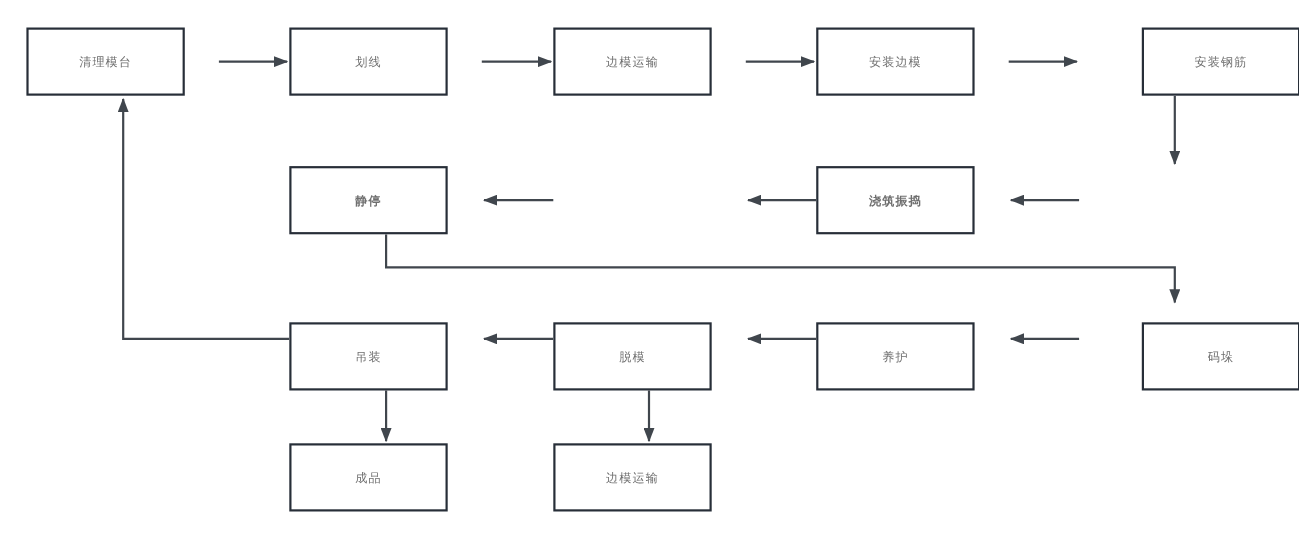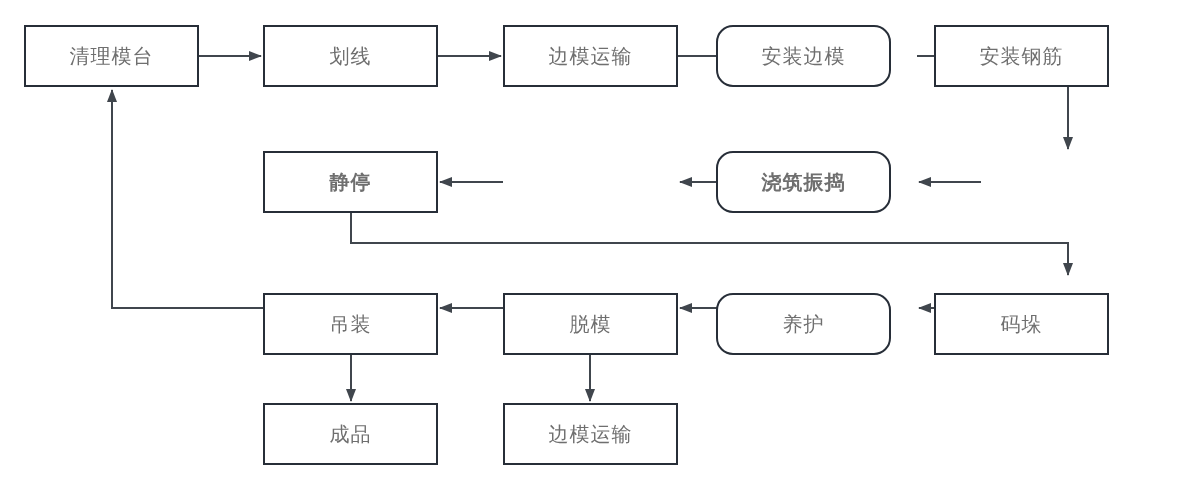--- a/index.html
+++ b/index.html
@@ -17,39 +17,39 @@
   }
   .edges-layer {
     position: absolute;
     left: 0;
     top: 0;
     width: 1181px;
     height: 490px;
   }
   .node {
     position: absolute;
-    width: 175px;
+    width: 144px;
     height: 62px;
     box-sizing: border-box;
     background: #ffffff;
     border: 2px solid #272e38;
     display: flex;
     align-items: center;
     justify-content: center;
-    font-size: 20px;
+    font-size: 11px;
     letter-spacing: 1px;
     color: #6f6f6f;
     white-space: nowrap;
   }
   
   .c1 { left: 24px; }
   .c2 { left: 263px; }
   .c3 { left: 503px; }
-  .c4 { left: 716px; border-radius: 17px; }
-  .c5 { left: 934px; text-align: right; }
+  .c4 { left: 742px; }
+  .c5 { left: 1038px; text-align: right; }
   
   .r1 { top: 25px; }
   .r2 { top: 151px; font-weight: bold; }
   .r3 { top: 277px; margin-top: 16px; }
   .r4 { top: 403px; }
 </style>
 </head>
 <body>
 
 <div class="canvas">

